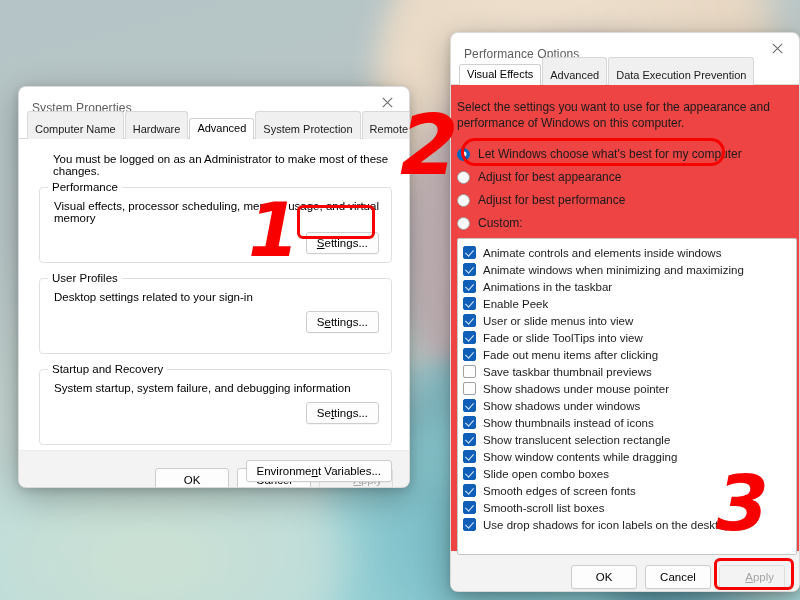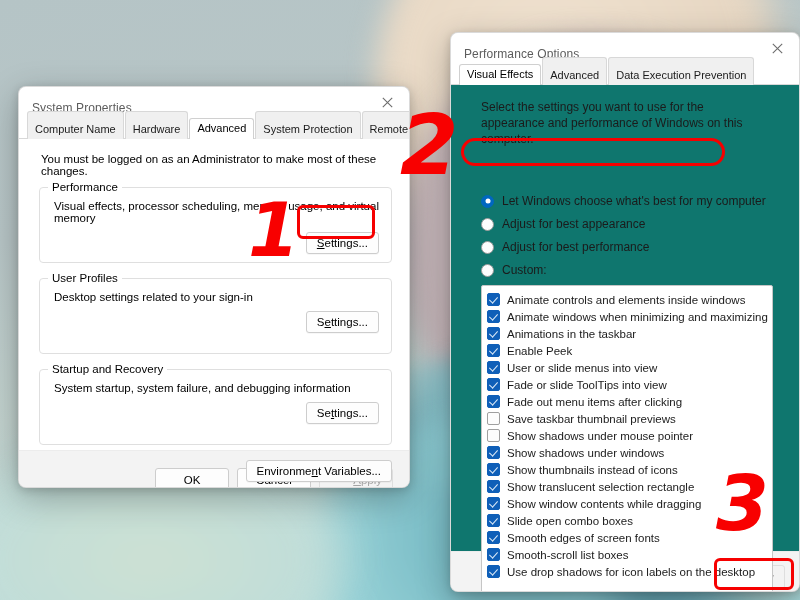--- a/index.html
+++ b/index.html
@@ -155,20 +155,21 @@
   #sp-content {
     height: 311px;
     background: #ffffff;
     padding: 0;
     position: relative;
   }
   .sp-note {
     font-size: 11.5px;
     color: #000;
     padding: 14px 16px 10px 22px;
+    margin-left: 12px;
   }
   .groupbox {
     position: relative;
     margin: 0 17px 15px 20px;
     border: 1px solid #dfdfdf;
     border-radius: 4px;
     padding: 12px 12px 10px 12px;
     background: #fff;
   }
   .groupbox > .legend {
@@ -223,32 +224,32 @@
   #sp-footer .btn { min-width: 74px; height: 24px; }
 
   
   #performance-options {
     left: 450px;
     top: 32px;
     width: 348px;
     height: 558px;
   }
   #po-content {
-    background: #0f766e;
+    background: #ef4444;
     height: 466px;
-    padding: 0 24px;
+    padding: 0 0;
     position: relative;
   }
   .po-intro {
     font-size: 12px;
     color: #1b1b1b;
     line-height: 16px;
     padding: 14px 14px 12px 6px;
   }
-  .radio-list { padding-left: 6px; margin-top: 31px; }
+  .radio-list { padding-left: 6px; }
   .radio-row {
     display: flex;
     align-items: center;
     height: 22px;
     margin-bottom: 1px;
     cursor: default;
   }
   .radio {
     width: 13px; height: 13px;
     border-radius: 50%;

